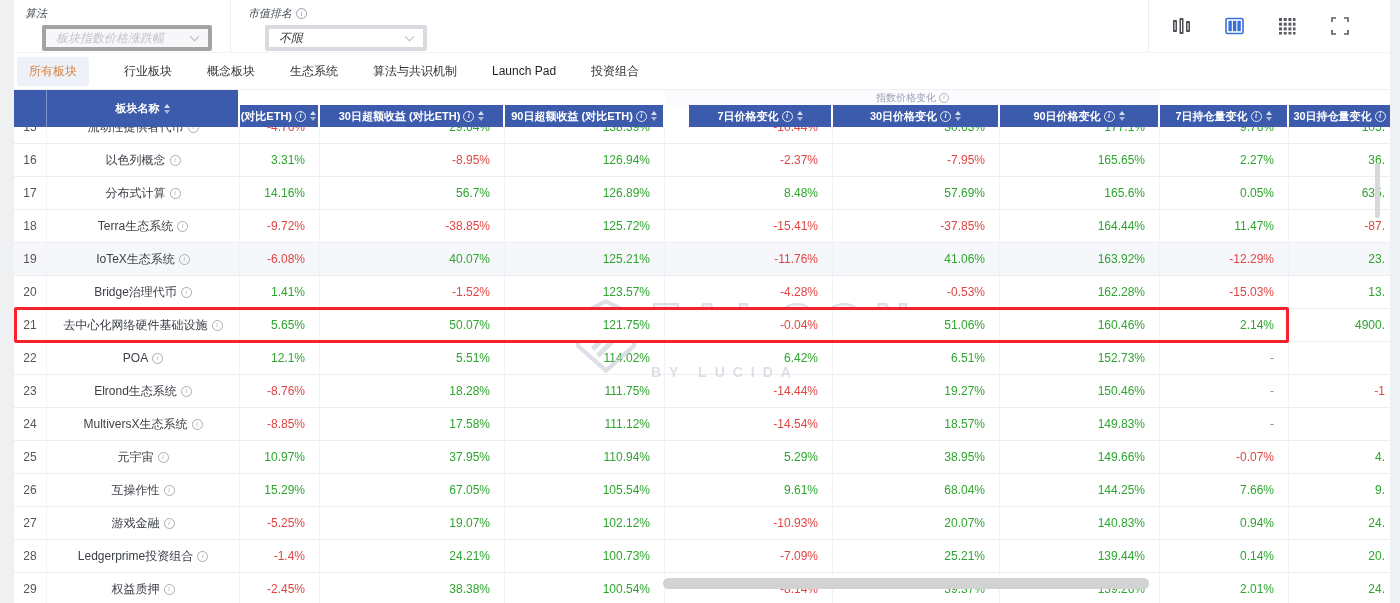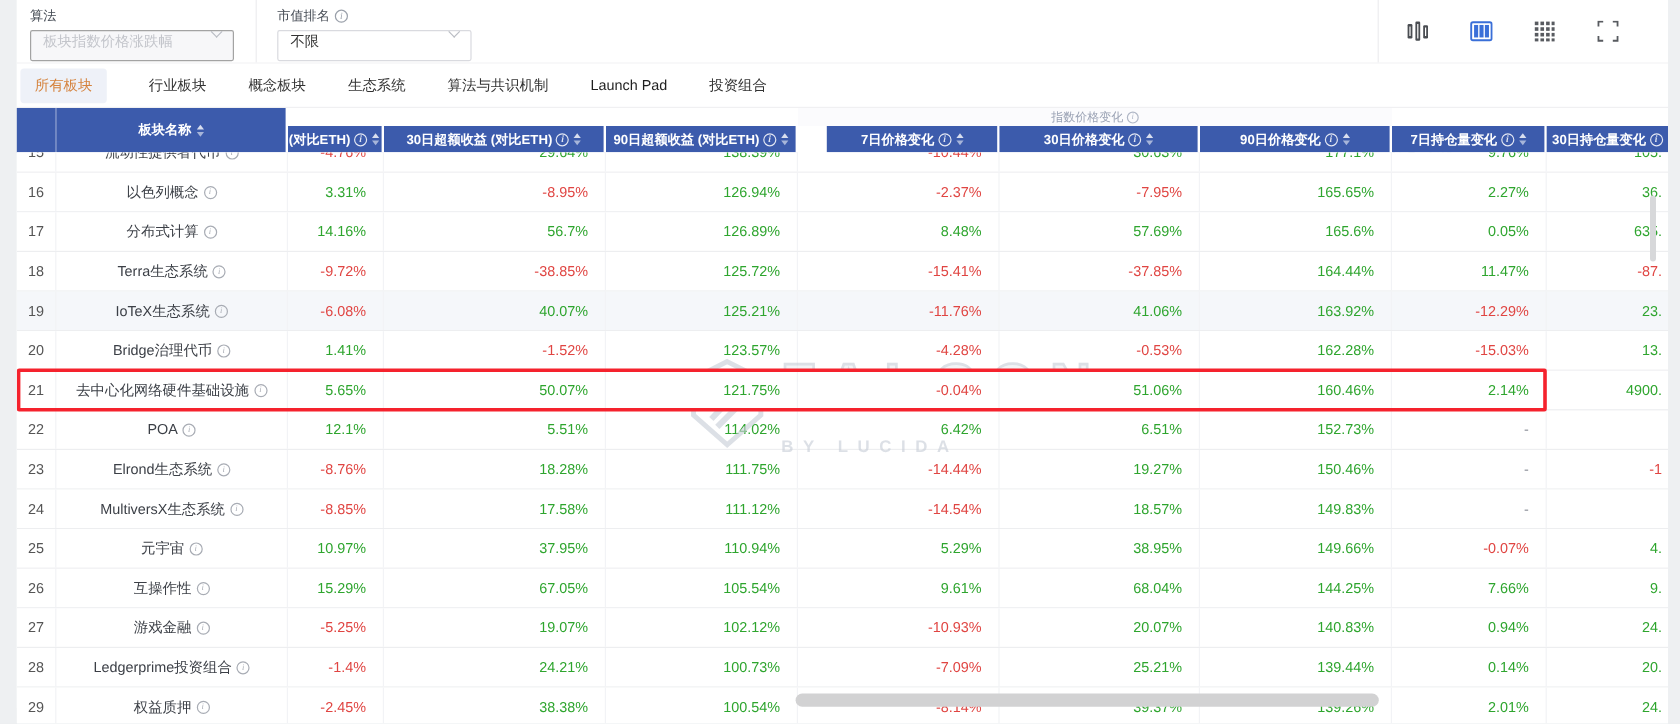--- a/index.html
+++ b/index.html
@@ -3,25 +3,25 @@
 <meta charset="utf-8">
 <style>
   * { margin:0; padding:0; box-sizing:border-box; }
   html,body { background:#e9ebee; }
   body { font-family:"Liberation Sans","DejaVu Sans",sans-serif; }
 
   .page { position:relative; width:1400px; height:603px; background:#eef0f2; overflow:hidden; }
   .content { position:absolute; left:14px; top:0; width:1376px; height:590px; background:#fff; }
 
   
-  .filter-bar { height:52px; display:flex; align-items:flex-start; padding:7px 16px 0 11px; background:#fff; }
+  .filter-bar { height:52px; display:flex; align-items:flex-start; padding:7px 16px 0 11px; background:#fff;font-style:italic; }
   .filter-group { display:flex; flex-direction:column; gap:5px; }
   .f-label { font-size:11px; color:#454b54; display:flex; align-items:center; gap:4px; height:13px; }
-  .select { width:170px; height:26px; border:1px solid #a3a3a3; border-radius:2px; background:#f7f7f9;
-            display:flex; align-items:flex-start; justify-content:space-between; padding:0 10px; font-size:12px; color:#c3c5cb; cursor:pointer; }
+  .select { width:170px; height:26px; border:4px solid #a3a3a3; border-radius:2px; background:#f7f7f9;
+            display:flex; align-items:center; justify-content:space-between; padding:0 10px; font-size:12px; color:#c3c5cb; cursor:pointer;margin-left:17px; }
   .select.enabled { background:#fff; border-color:#d9dadf; color:#333; width:162px; }
   .chev { width:7px; height:7px; border-right:1.4px solid #b9bcc3; border-bottom:1.4px solid #b9bcc3; transform:rotate(45deg); margin-top:-3px; flex:none; }
   .vdiv { width:1px; background:#ededef; align-self:stretch; margin:-7px 17px 0 18px; }
 
   .toolbar { margin-left:auto; display:flex; align-items:center; gap:33px; padding:0 24px 0 22px;
              border-left:1px solid #ededef; align-self:stretch; margin-top:-7px; }
   .tool-icon { width:20px; height:20px; display:flex; align-items:center; justify-content:center; cursor:pointer; }
 
   
   .tabs { height:38px; display:flex; align-items:center; padding-left:15px; gap:35px; background:#fff;

